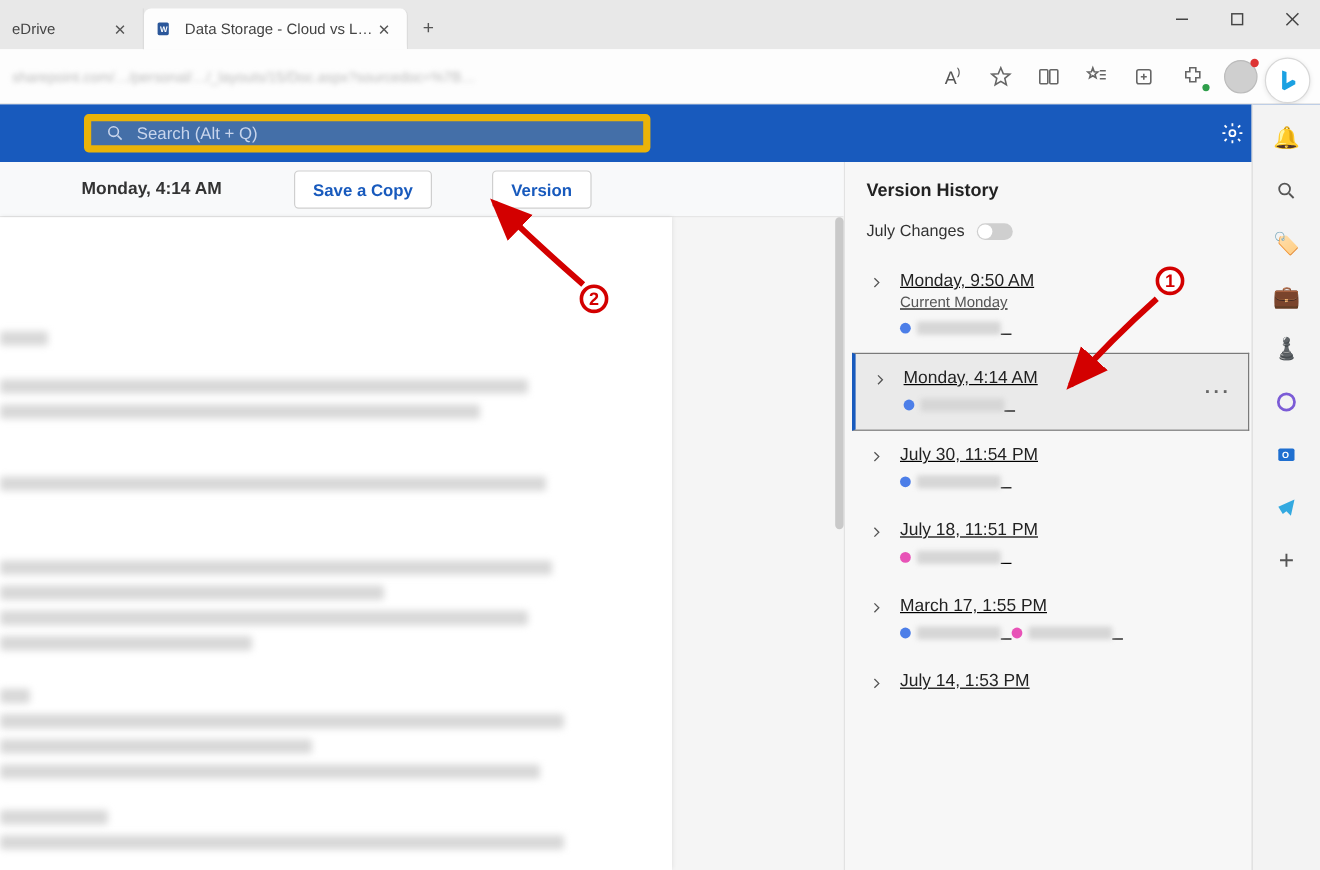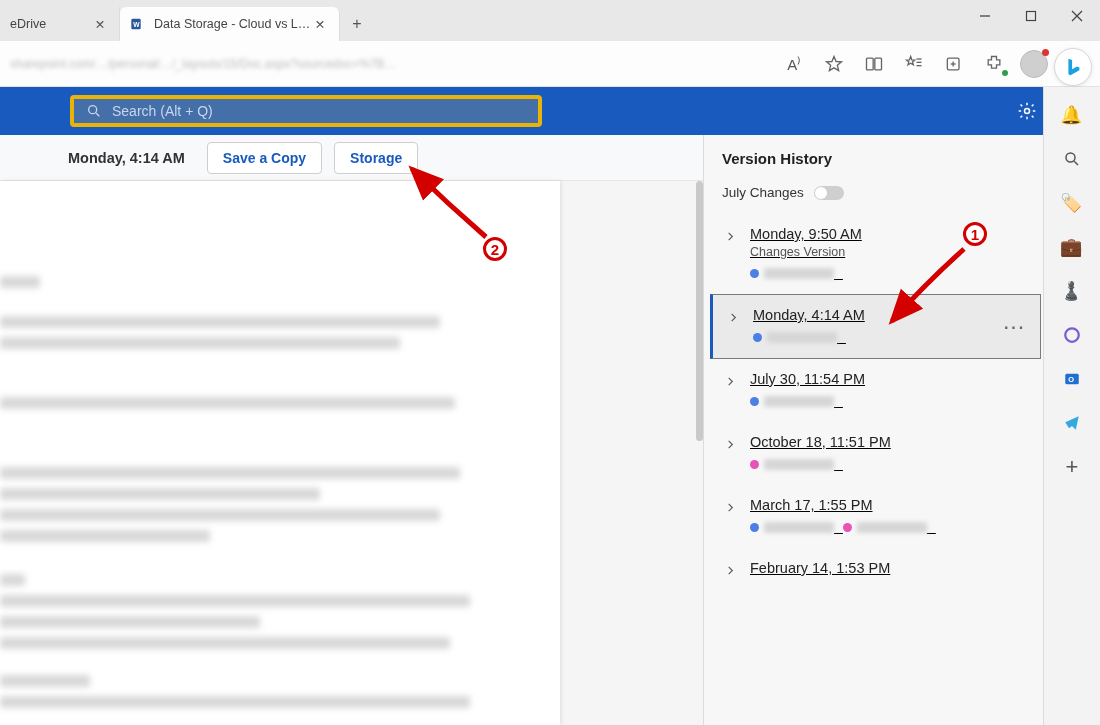--- a/index.html
+++ b/index.html
@@ -19,32 +19,32 @@
 
   
   .toolbar-row { height:46px; background:#fdfdfd; display:flex; align-items:center; padding:0 6px 0 0; border-bottom:1px solid #e3e3e3; }
   .addr-bar { flex:1; height:30px; margin:0 8px 0 0; border-radius:6px; display:flex; align-items:center; padding:0 10px; color:#bbb; font-size:12px; overflow:hidden; white-space:nowrap; filter: blur(2px); }
   .tool-icon { width:40px; height:40px; display:flex; align-items:center; justify-content:center; color:#555; }
   .tool-icon svg { width:20px; height:20px; }
   .avatar-sm { width:28px; height:28px; border-radius:50%; background:#cfcfcf; border:1px solid #bbb; }
 
   
   .app-header { height:48px; background:#185abd; display:flex; align-items:center; padding:0 16px 0 70px; }
-  .search-box { width:472px; height:32px; background:#446fa8; border:4px solid #eab308; border-radius:4px; display:flex; align-items:center; padding:0 12px; color:#c8d5ec; font-size:14px; }
+  .search-box { width:472px; height:32px; background:#446fa8; border:6px solid #eab308; border-radius:4px; display:flex; align-items:center; padding:0 12px; color:#c8d5ec; font-size:14px; }
   .search-box svg { width:16px; height:16px; margin-right:10px; stroke:#c8d5ec; }
   .hdr-spacer { flex:1; }
   .hdr-gear { width:34px; height:34px; display:flex; align-items:center; justify-content:center; color:#fff; margin-right:8px; }
   .hdr-avatar { width:32px; height:32px; border-radius:50%; background:linear-gradient(#e7c9a9 40%, #5a7fb8 42%); border:1px solid #fff; }
 
   
   .content-row { position:absolute; top:135px; left:0; right:57px; bottom:0; display:flex; }
   .doc-pane-wrap { position:relative; width:703px; background:#f5f5f5; }
   .action-bar { height:46px; background:#f8f9fa; display:flex; align-items:center; padding:0 0 0 68px; border-bottom:1px solid #e6e6e6; }
   .action-bar .timestamp { font-size:14.5px; font-weight:600; color:#333; margin-right:22px; }
-  .btn-outline { height:32px; padding:0 15px; background:#fff; border:1px solid #cfcfcf; border-radius:4px; color:#185abd; font-size:14px; font-weight:600; display:flex; align-items:center; margin-right:12px; cursor:pointer; }
+  .btn-outline { height:32px; padding:0 15px; background:#fff; border:1px solid #cfcfcf; border-radius:4px; color:#185abd; font-size:14px; font-weight:600; display:flex; align-items:center; margin-right:12px; cursor:pointer;margin-left:38px; }
   .doc-page { position:absolute; left:0; top:46px; width:560px; bottom:0; background:#fff; box-shadow:1px 0 4px rgba(0,0,0,.1); padding:95px 0 0 0; }
   .blurbox { height:12px; background:#d8d8d8; border-radius:2px; filter: blur(3px); margin:0 0 9px 0; }
 
   
   .vh-panel { flex:1; background:#f7f7f7; border-left:1px solid #dcdcdc; display:flex; flex-direction:column; }
   .vh-title-row { height:46px; display:flex; align-items:center; padding:0 18px; font-size:15px; font-weight:700; color:#222; }
   .vh-toggle-row { padding:4px 18px 14px; display:flex; align-items:center; font-size:13.5px; color:#333; }
   .toggle { width:30px; height:14px; border-radius:8px; background:#cfcfcf; margin-left:10px; position:relative; }
   .toggle::after { content:""; position:absolute; left:1px; top:1px; width:12px; height:12px; background:#fff; border-radius:50%; }
   .vh-list { flex:1; overflow:hidden; padding-left:6px; }
@@ -179,21 +179,21 @@
   </div>
   <div class="hdr-avatar"></div>
 </div>
 
 <div class="content-row">
 
   <div class="doc-pane-wrap">
     <div class="action-bar">
       <span class="timestamp">Monday, 4:14 AM</span>
       <div class="btn-outline">Save a Copy</div>
-      <div class="btn-outline">Storage</div>
+      <div class="btn-outline">Version</div>
     </div>
 
     <div class="doc-page">
       <div class="blurbox" style="width:40px;margin-left:0;margin-bottom:28px;"></div>
       <div class="blurbox" style="width:440px;"></div>
       <div class="blurbox" style="width:400px;margin-bottom:48px;"></div>
       <div class="blurbox" style="width:455px;margin-bottom:58px;"></div>
       <div class="blurbox" style="width:460px;"></div>
       <div class="blurbox" style="width:320px;"></div>
       <div class="blurbox" style="width:440px;"></div>
@@ -214,21 +214,21 @@
     <div class="vh-toggle-row">
       <span>July Changes</span>
       <div class="toggle"></div>
     </div>
     <div class="vh-list" id="vh-list">
         <div class="vh-item">
           <span class="chev"><svg width="11" height="11" viewBox="0 0 24 24" fill="none" stroke="#555" stroke-width="2.4">
               <polyline points="8,4 16,12 8,20"></polyline>
             </svg></span>
           <div class="vh-time">Monday, 9:50 AM</div>
-          <div class="vh-sub">Changes Version</div>
+          <div class="vh-sub">Current Monday</div>
           <div class="vh-auth"><span class="dot" style="background:#4c7ee8"></span><span class="name"></span>&nbsp;&nbsp;</div>
         </div>
         <div class="vh-item selected">
           <span class="chev"><svg width="11" height="11" viewBox="0 0 24 24" fill="none" stroke="#555" stroke-width="2.4">
               <polyline points="8,4 16,12 8,20"></polyline>
             </svg></span>
           <div class="vh-time">Monday, 4:14 AM</div>
           <div class="vh-auth"><span class="dot" style="background:#4c7ee8"></span><span class="name"></span>&nbsp;&nbsp;</div>
           <span class="more">···</span>
         </div>
@@ -236,35 +236,35 @@
           <span class="chev"><svg width="11" height="11" viewBox="0 0 24 24" fill="none" stroke="#555" stroke-width="2.4">
               <polyline points="8,4 16,12 8,20"></polyline>
             </svg></span>
           <div class="vh-time">July 30, 11:54 PM</div>
           <div class="vh-auth"><span class="dot" style="background:#4c7ee8"></span><span class="name"></span>&nbsp;&nbsp;</div>
         </div>
         <div class="vh-item">
           <span class="chev"><svg width="11" height="11" viewBox="0 0 24 24" fill="none" stroke="#555" stroke-width="2.4">
               <polyline points="8,4 16,12 8,20"></polyline>
             </svg></span>
-          <div class="vh-time">October 18, 11:51 PM</div>
+          <div class="vh-time">July 18, 11:51 PM</div>
           <div class="vh-auth"><span class="dot" style="background:#e853b7"></span><span class="name"></span>&nbsp;&nbsp;</div>
         </div>
         <div class="vh-item">
           <span class="chev"><svg width="11" height="11" viewBox="0 0 24 24" fill="none" stroke="#555" stroke-width="2.4">
               <polyline points="8,4 16,12 8,20"></polyline>
             </svg></span>
           <div class="vh-time">March 17, 1:55 PM</div>
           <div class="vh-auth"><span class="dot" style="background:#4c7ee8"></span><span class="name"></span>&nbsp;&nbsp;<span class="dot" style="background:#e853b7"></span><span class="name"></span>&nbsp;&nbsp;</div>
         </div>
         <div class="vh-item">
           <span class="chev"><svg width="11" height="11" viewBox="0 0 24 24" fill="none" stroke="#555" stroke-width="2.4">
               <polyline points="8,4 16,12 8,20"></polyline>
             </svg></span>
-          <div class="vh-time">February 14, 1:53 PM</div>
+          <div class="vh-time">July 14, 1:53 PM</div>
           <div class="vh-auth"></div>
         </div>
       </div>
   </div>
 </div>
 
 <div class="edge-sidebar">
   <div class="side-ic" style="color:#2564cf;">🔔</div>
   <div class="side-ic">
       <svg width="18" height="18" viewBox="0 0 24 24" fill="none" stroke="#555" stroke-width="2">

